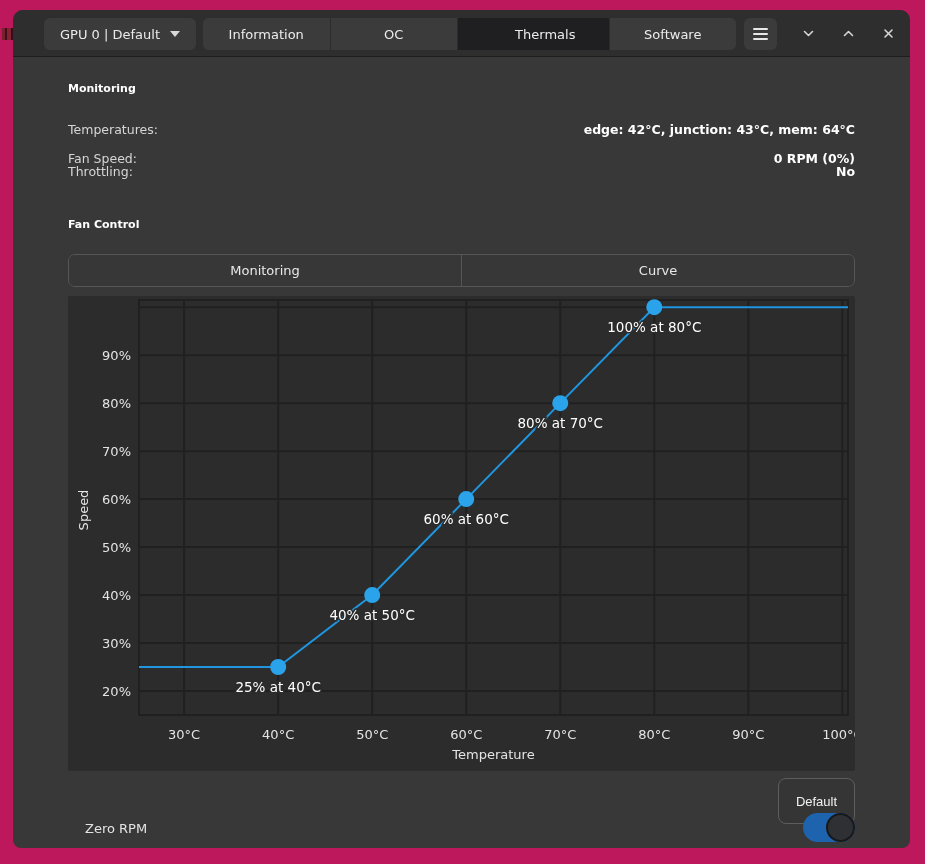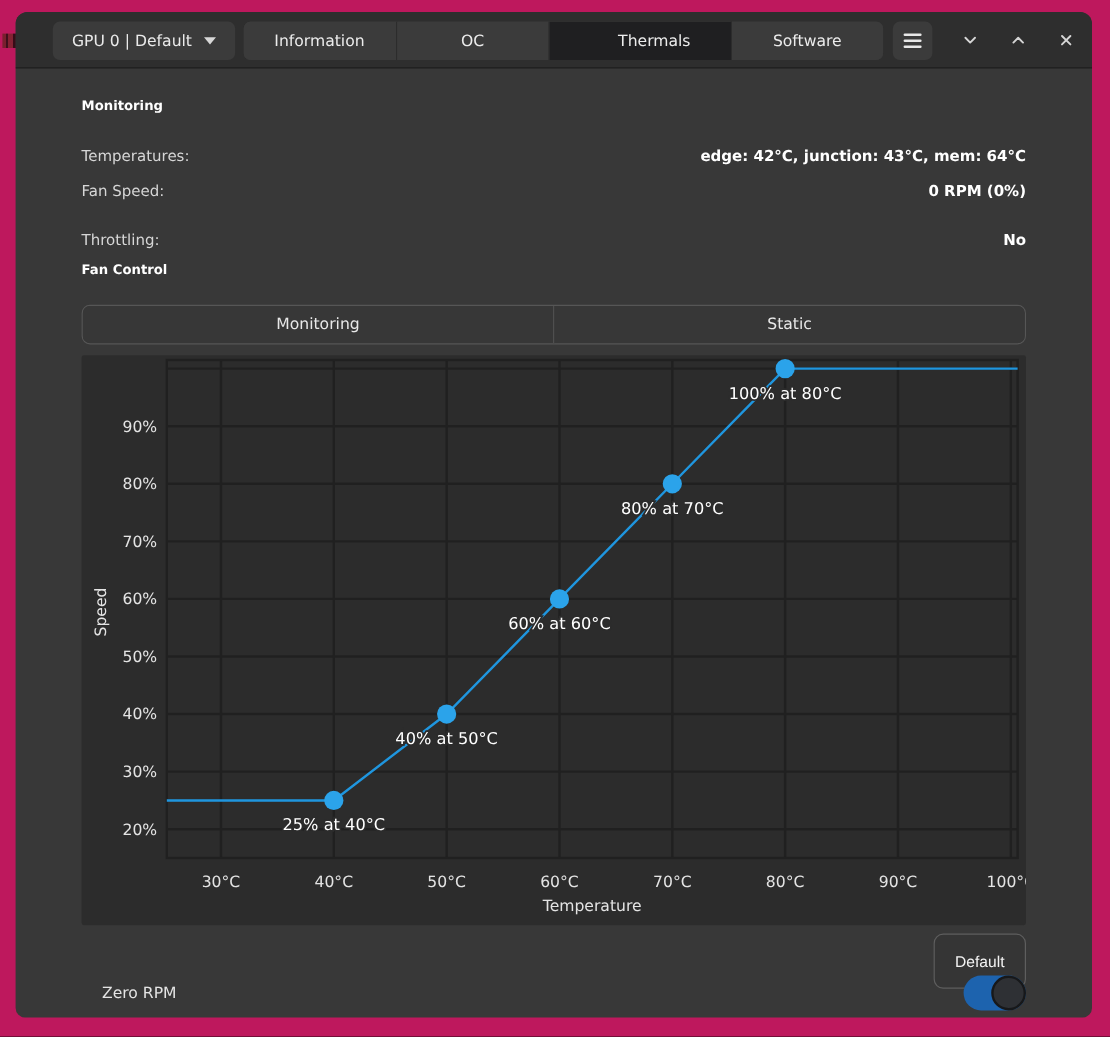--- a/index.html
+++ b/index.html
@@ -144,33 +144,33 @@
     <div class="section-title" style="top:72px;">Monitoring</div>
 
     <div class="info-row" style="top:110px;">
       <span class="info-label">Temperatures:</span>
       <span class="info-value">edge: 42°C, junction: 43°C, mem: 64°C</span>
     </div>
     <div class="info-row" style="top:139px;">
       <span class="info-label">Fan Speed:</span>
       <span class="info-value">0 RPM (0%)</span>
     </div>
-    <div class="info-row" style="top:180px;gap:43px;">
+    <div class="info-row" style="top:152px;gap:43px;">
       <span class="info-label">Throttling:</span>
       <span class="info-value">No</span>
     </div>
 
     <div class="section-title" style="top:208px;">Fan Control</div>
 
     <div class="segmented">
       <div class="segment">
         <span>Monitoring</span>
       </div>
       <div class="segment">
-        <span>Static</span>
+        <span>Curve</span>
       </div>
     </div>
 
     <div class="chart-panel">
       <svg id="fan-curve" width="787" height="475" viewBox="0 0 787 475">
           <line x1="116.13527851458886" y1="4" x2="116.13527851458886" y2="419" stroke="#202020" stroke-width="2"></line>
           <line x1="210.16710875331566" y1="4" x2="210.16710875331566" y2="419" stroke="#202020" stroke-width="2"></line>
           <line x1="304.1989389920425" y1="4" x2="304.1989389920425" y2="419" stroke="#202020" stroke-width="2"></line>
           <line x1="398.2307692307692" y1="4" x2="398.2307692307692" y2="419" stroke="#202020" stroke-width="2"></line>
           <line x1="492.262599469496" y1="4" x2="492.262599469496" y2="419" stroke="#202020" stroke-width="2"></line>

